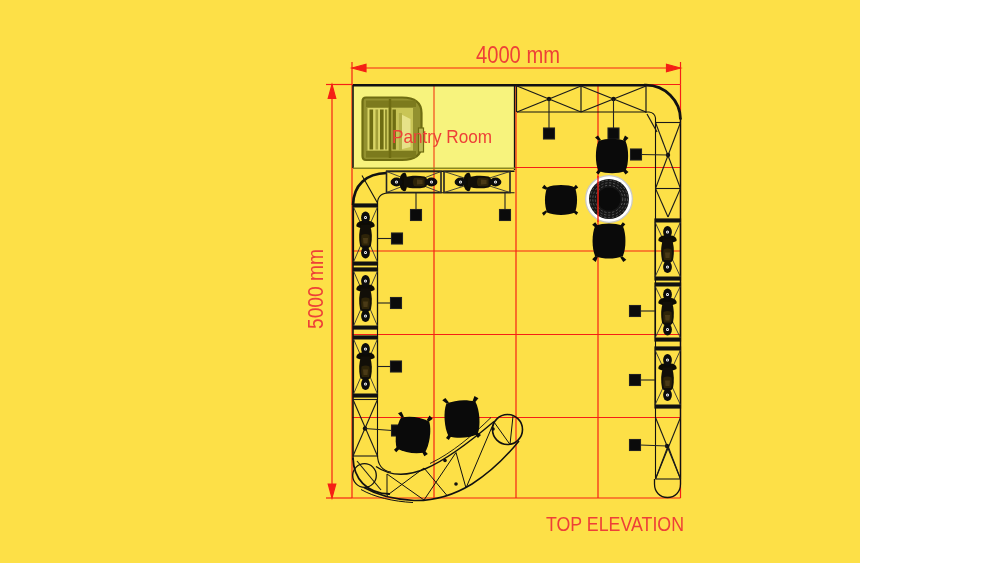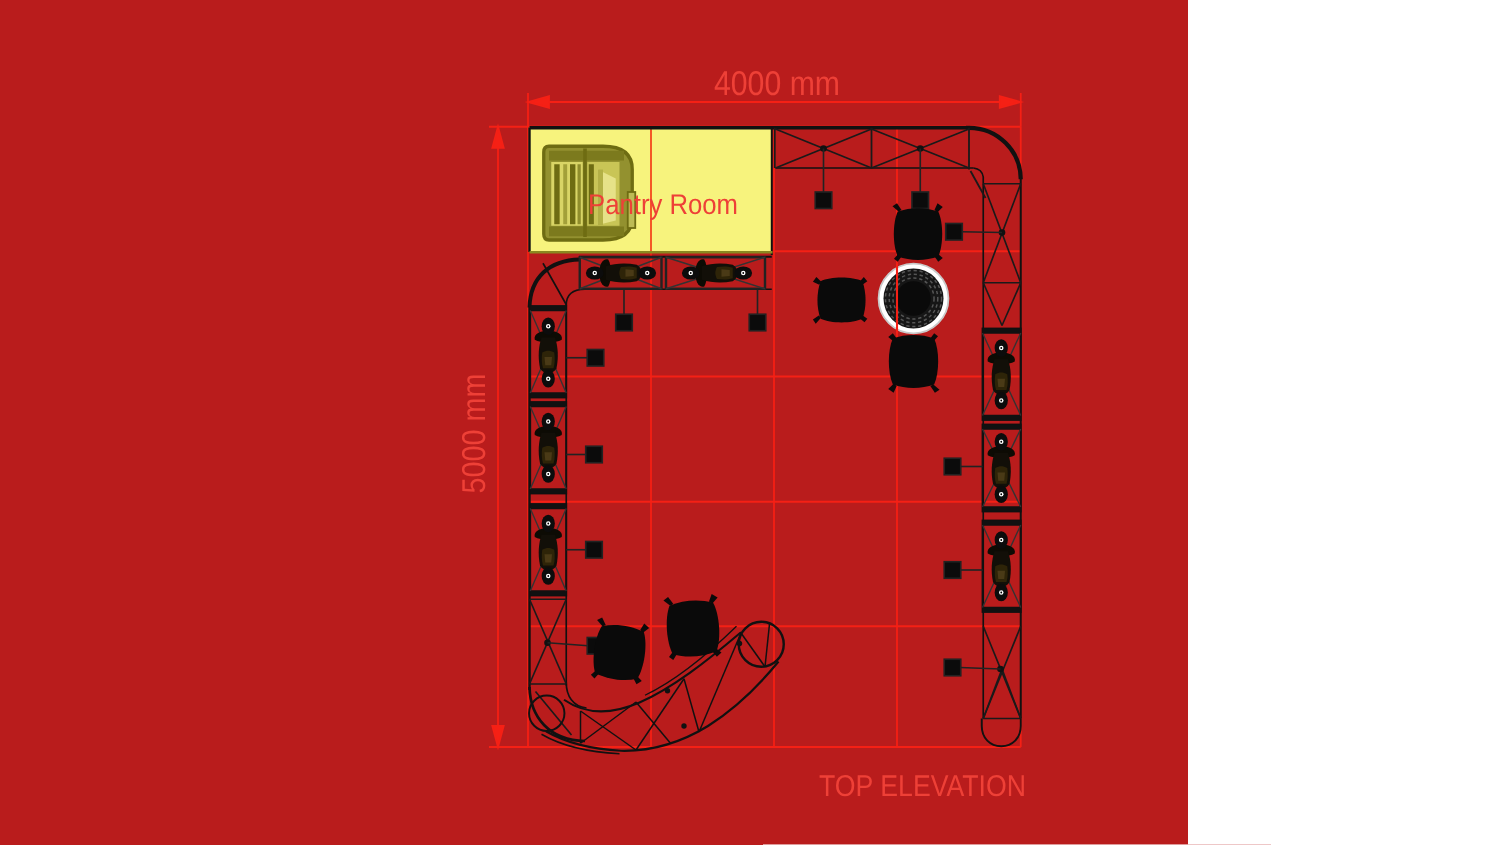--- a/index.html
+++ b/index.html
@@ -1,16 +1,16 @@
 <!DOCTYPE html>
 <html><head>
 <meta charset="utf-8">
 <style>
   html,body{margin:0;padding:0;background:#fff;}
-  #stage{position:relative;width:792px;height:563px;background:#b91c1c;overflow:hidden;
+  #stage{position:relative;width:860px;height:563px;background:#fde047;overflow:hidden;
          font-family:"Liberation Sans", sans-serif;}
 </style>
 </head>
 <body>
 <div id="stage">
 <svg width="1000" height="563" viewBox="0 0 1000 563" xmlns="http://www.w3.org/2000/svg">
 <defs>
 
   <g id="bike">
     <path d="M -9,-8.5 C -10,-12.5 -5,-14.5 0,-14.5 C 5,-14.5 10,-12.5 9,-8.5 C 5,-6 -5,-6 -9,-8.5 Z" fill="#0d0b04"></path>

